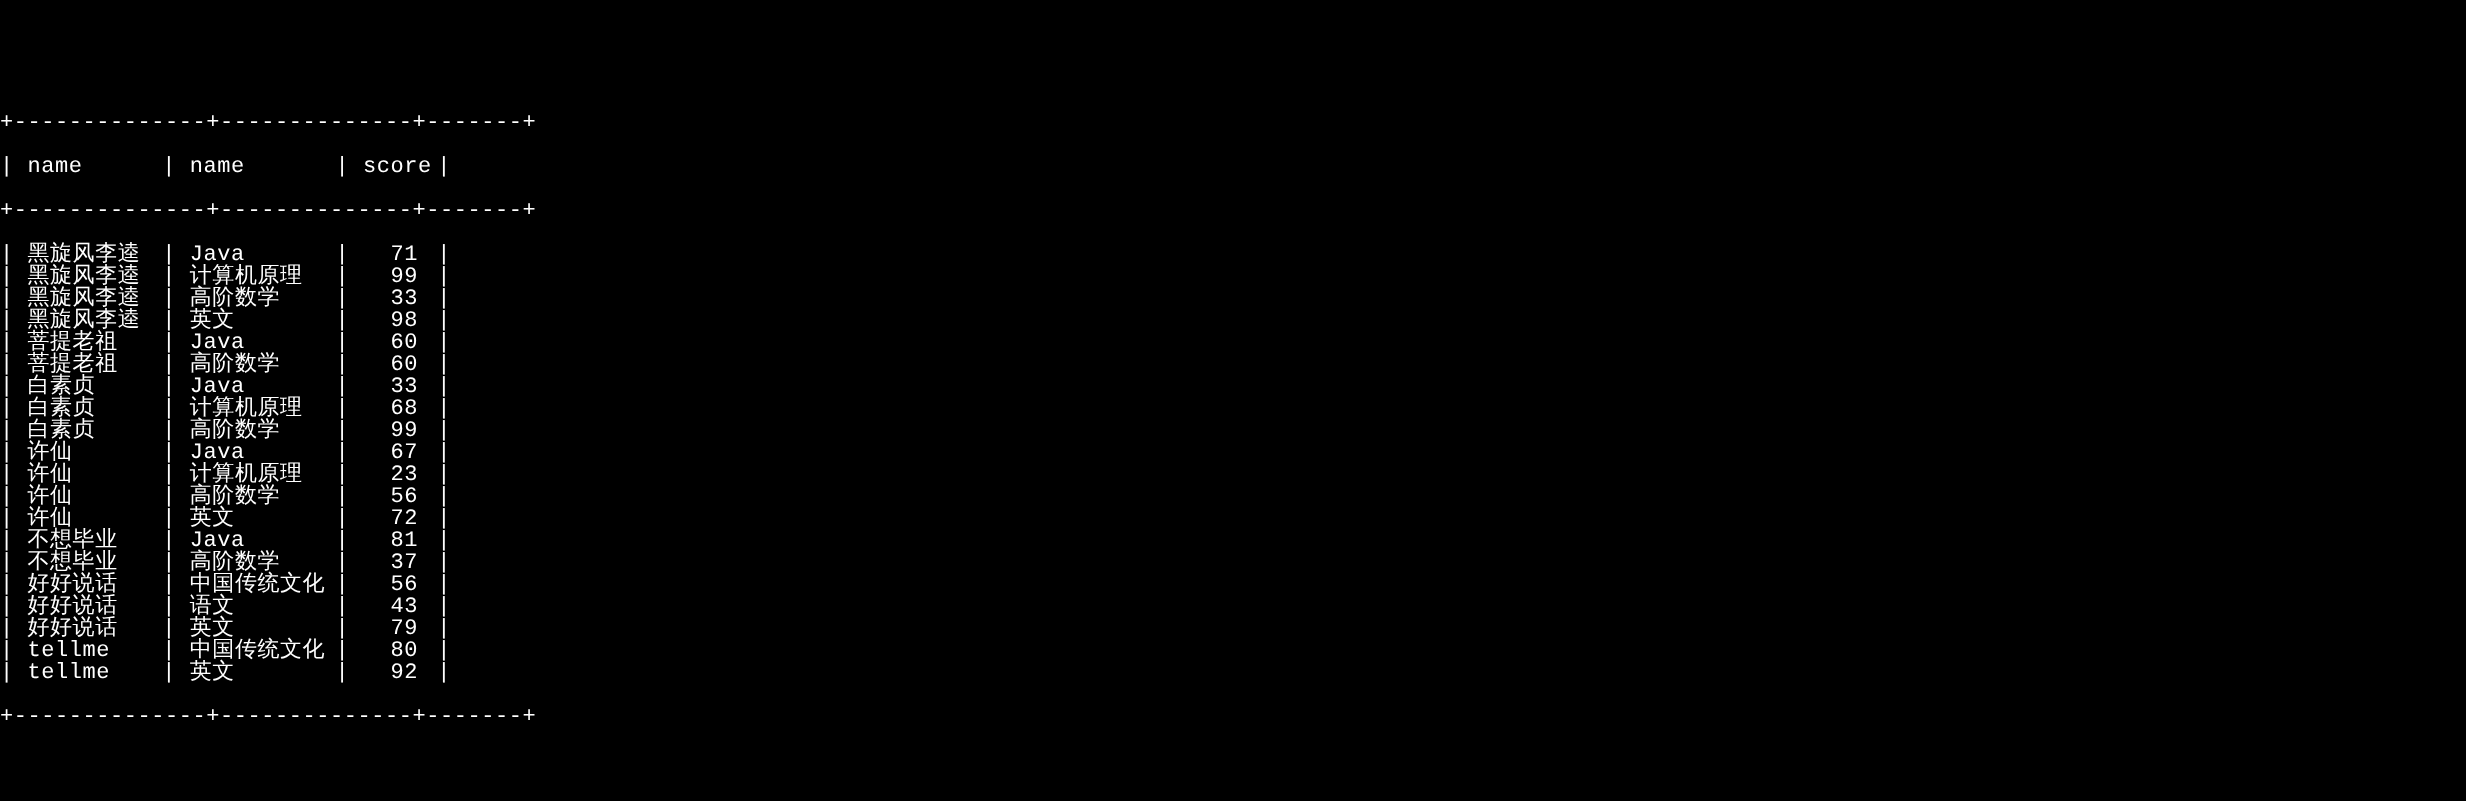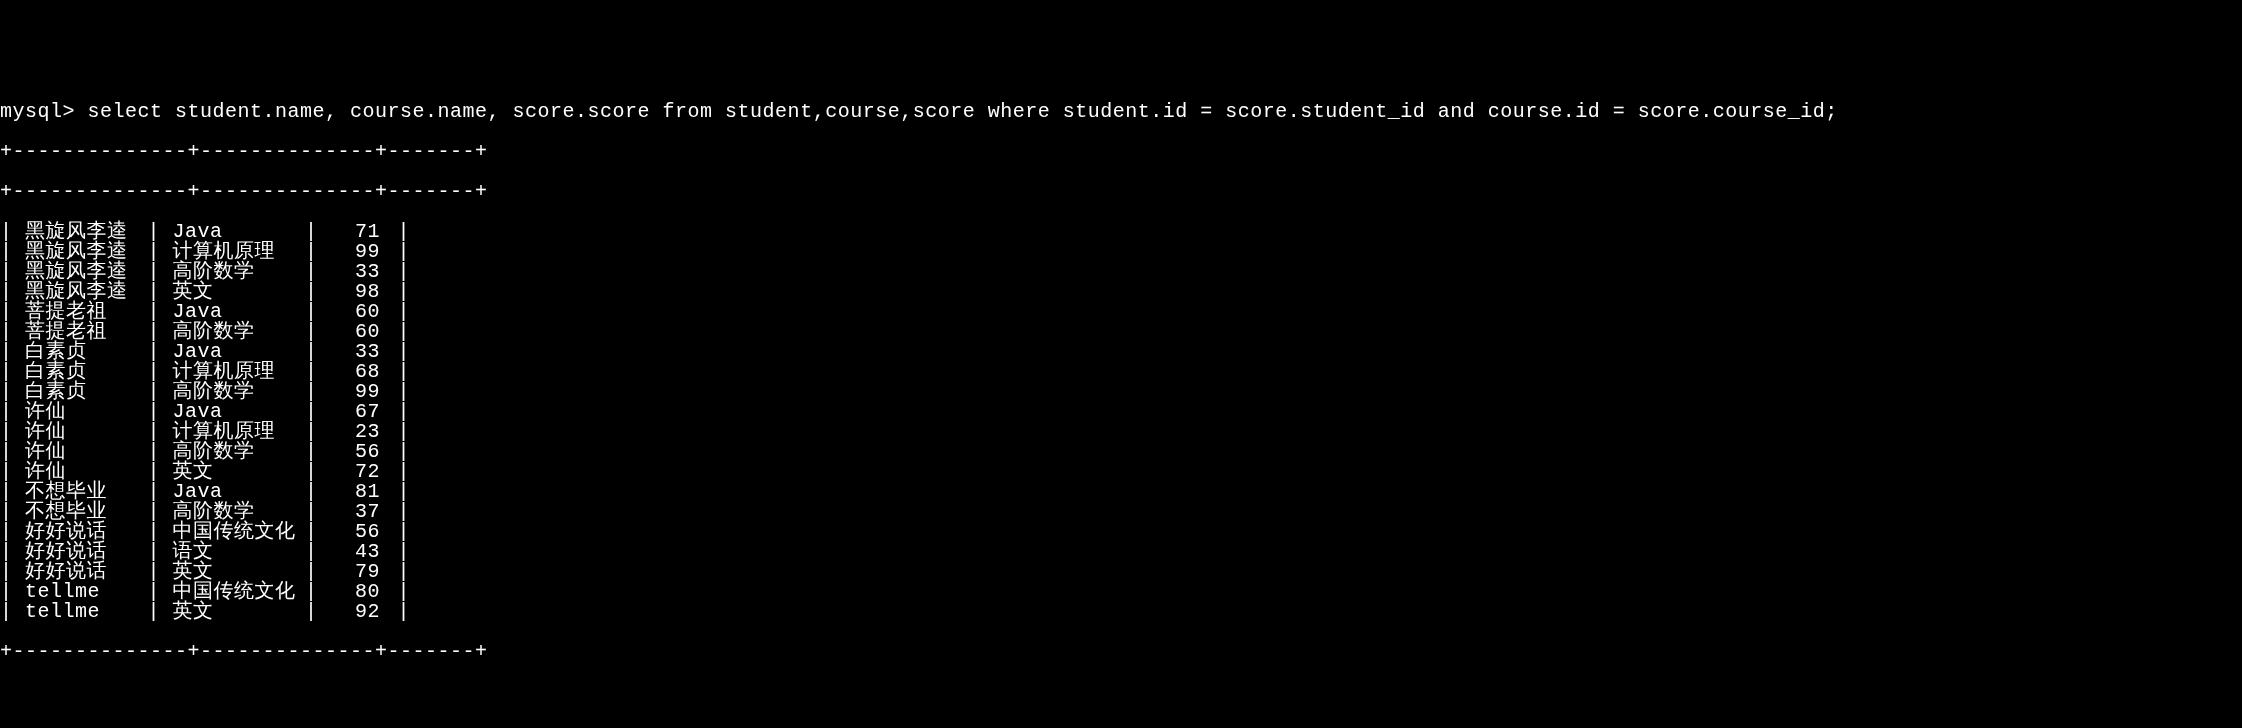--- a/index.html
+++ b/index.html
@@ -26,21 +26,21 @@
     .col2 { display: inline-block; width: 145px; }
     .col3 { display: inline-block; width: 80px; text-align: right; padding-right: 5px; box-sizing: border-box; }
     .pipe { display: inline-block; }
   </style>
 </head>
 <body>
 
 
 
 <div class="terminal">
-<div class="prompt-line">mysql&gt; select student.name, course.name, score.score from student,course,score where student.id = score.student_id and course.id = score.course_id;</div>
 <div class="row">+--------------+--------------+-------+</div>
+<div class="row"><span class="pipe">|</span><span class="col1"> name</span><span class="pipe">|</span><span class="col2"> name</span><span class="pipe">|</span><span class="col3"> score </span><span class="pipe">|</span></div>
 <div class="row">+--------------+--------------+-------+</div>
 <div id="rows-container"><div class="row"><span class="pipe">|</span><span class="col1"> 黑旋风李逵</span><span class="pipe">|</span><span class="col2"> Java</span><span class="pipe">|</span><span class="col3">71 </span><span class="pipe">|</span></div><div class="row"><span class="pipe">|</span><span class="col1"> 黑旋风李逵</span><span class="pipe">|</span><span class="col2"> 计算机原理</span><span class="pipe">|</span><span class="col3">99 </span><span class="pipe">|</span></div><div class="row"><span class="pipe">|</span><span class="col1"> 黑旋风李逵</span><span class="pipe">|</span><span class="col2"> 高阶数学</span><span class="pipe">|</span><span class="col3">33 </span><span class="pipe">|</span></div><div class="row"><span class="pipe">|</span><span class="col1"> 黑旋风李逵</span><span class="pipe">|</span><span class="col2"> 英文</span><span class="pipe">|</span><span class="col3">98 </span><span class="pipe">|</span></div><div class="row"><span class="pipe">|</span><span class="col1"> 菩提老祖</span><span class="pipe">|</span><span class="col2"> Java</span><span class="pipe">|</span><span class="col3">60 </span><span class="pipe">|</span></div><div class="row"><span class="pipe">|</span><span class="col1"> 菩提老祖</span><span class="pipe">|</span><span class="col2"> 高阶数学</span><span class="pipe">|</span><span class="col3">60 </span><span class="pipe">|</span></div><div class="row"><span class="pipe">|</span><span class="col1"> 白素贞</span><span class="pipe">|</span><span class="col2"> Java</span><span class="pipe">|</span><span class="col3">33 </span><span class="pipe">|</span></div><div class="row"><span class="pipe">|</span><span class="col1"> 白素贞</span><span class="pipe">|</span><span class="col2"> 计算机原理</span><span class="pipe">|</span><span class="col3">68 </span><span class="pipe">|</span></div><div class="row"><span class="pipe">|</span><span class="col1"> 白素贞</span><span class="pipe">|</span><span class="col2"> 高阶数学</span><span class="pipe">|</span><span class="col3">99 </span><span class="pipe">|</span></div><div class="row"><span class="pipe">|</span><span class="col1"> 许仙</span><span class="pipe">|</span><span class="col2"> Java</span><span class="pipe">|</span><span class="col3">67 </span><span class="pipe">|</span></div><div class="row"><span class="pipe">|</span><span class="col1"> 许仙</span><span class="pipe">|</span><span class="col2"> 计算机原理</span><span class="pipe">|</span><span class="col3">23 </span><span class="pipe">|</span></div><div class="row"><span class="pipe">|</span><span class="col1"> 许仙</span><span class="pipe">|</span><span class="col2"> 高阶数学</span><span class="pipe">|</span><span class="col3">56 </span><span class="pipe">|</span></div><div class="row"><span class="pipe">|</span><span class="col1"> 许仙</span><span class="pipe">|</span><span class="col2"> 英文</span><span class="pipe">|</span><span class="col3">72 </span><span class="pipe">|</span></div><div class="row"><span class="pipe">|</span><span class="col1"> 不想毕业</span><span class="pipe">|</span><span class="col2"> Java</span><span class="pipe">|</span><span class="col3">81 </span><span class="pipe">|</span></div><div class="row"><span class="pipe">|</span><span class="col1"> 不想毕业</span><span class="pipe">|</span><span class="col2"> 高阶数学</span><span class="pipe">|</span><span class="col3">37 </span><span class="pipe">|</span></div><div class="row"><span class="pipe">|</span><span class="col1"> 好好说话</span><span class="pipe">|</span><span class="col2"> 中国传统文化</span><span class="pipe">|</span><span class="col3">56 </span><span class="pipe">|</span></div><div class="row"><span class="pipe">|</span><span class="col1"> 好好说话</span><span class="pipe">|</span><span class="col2"> 语文</span><span class="pipe">|</span><span class="col3">43 </span><span class="pipe">|</span></div><div class="row"><span class="pipe">|</span><span class="col1"> 好好说话</span><span class="pipe">|</span><span class="col2"> 英文</span><span class="pipe">|</span><span class="col3">79 </span><span class="pipe">|</span></div><div class="row"><span class="pipe">|</span><span class="col1"> tellme</span><span class="pipe">|</span><span class="col2"> 中国传统文化</span><span class="pipe">|</span><span class="col3">80 </span><span class="pipe">|</span></div><div class="row"><span class="pipe">|</span><span class="col1"> tellme</span><span class="pipe">|</span><span class="col2"> 英文</span><span class="pipe">|</span><span class="col3">92 </span><span class="pipe">|</span></div></div>
 <div class="row">+--------------+--------------+-------+</div>
 </div>
 
 
 
 
 </body></html>

